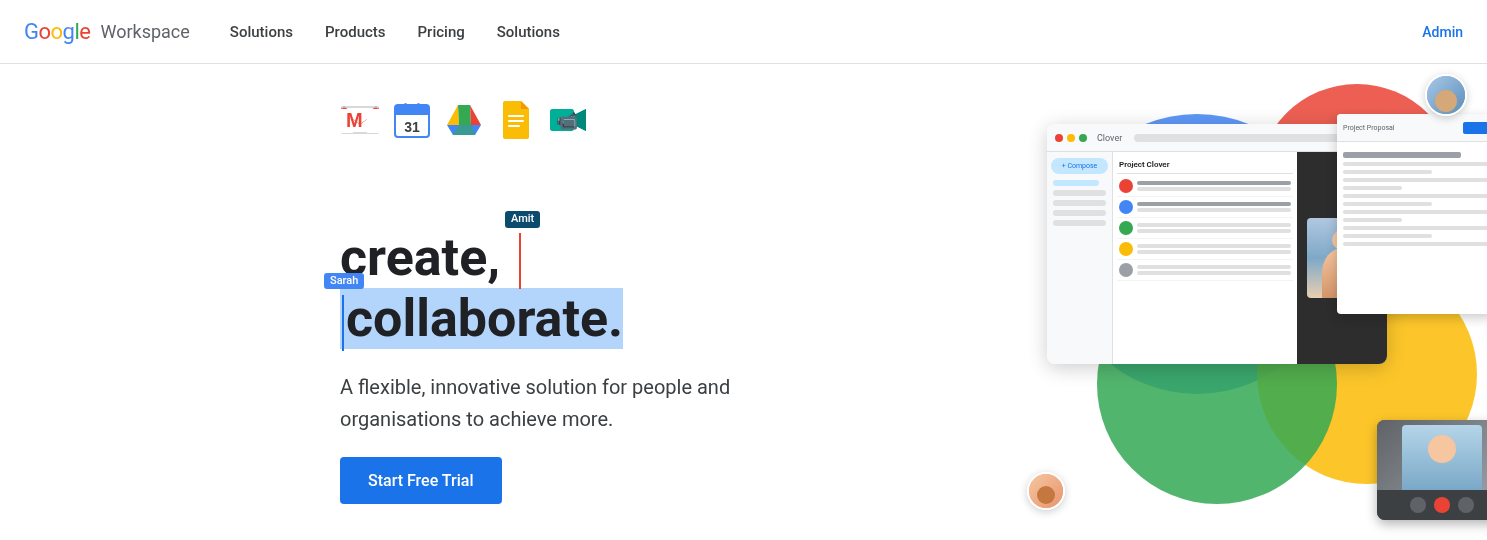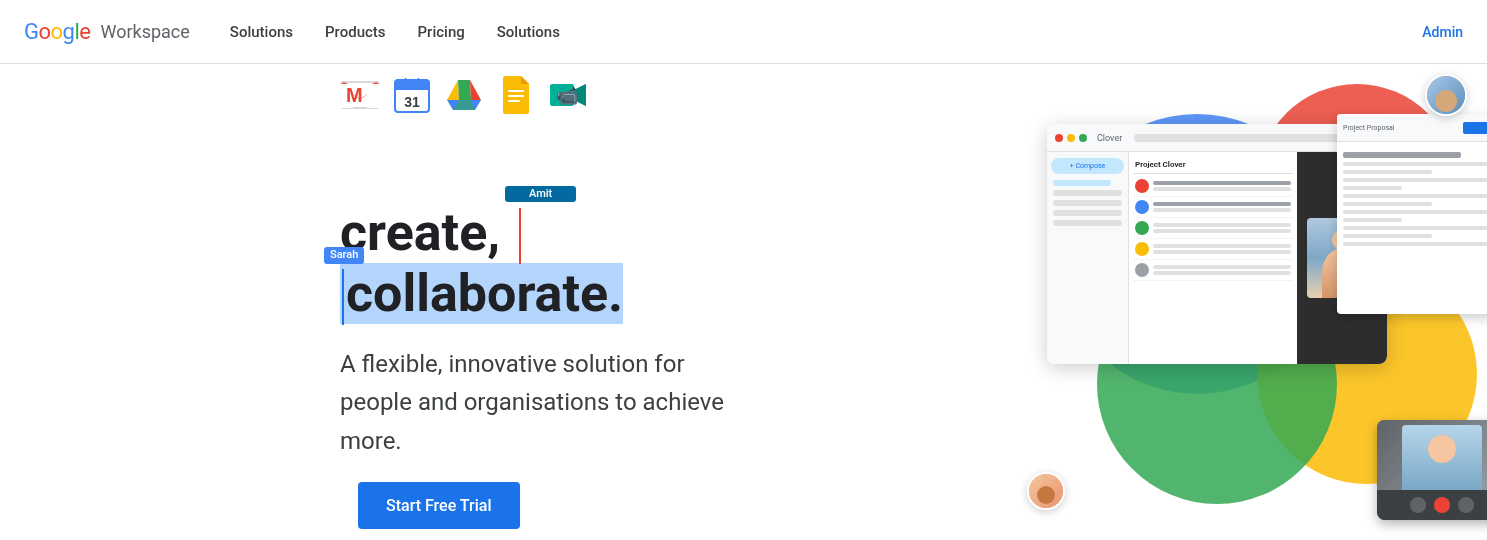--- a/index.html
+++ b/index.html
@@ -122,25 +122,25 @@
       height: 56px;
       background: #EA4335;
       vertical-align: middle;
       margin: 0 2px;
       position: relative;
     }
     .amit-label {
       position: absolute;
       top: -22px;
       left: -14px;
-      background: #0369a1;
+      background: #0c4a6e;
       color: #fff;
       font-size: 11px;
       font-weight: 500;
-      padding: 2px 24px;
+      padding: 2px 6px;
       border-radius: 3px;
       white-space: nowrap;
       text-align: center;
     }
     .sarah-label {
       position: absolute;
       top: -22px;
       left: -18px;
       background: #4285F4;
       color: #fff;
@@ -153,38 +153,37 @@
     .cursor-blue {
       display: inline-block;
       width: 2px;
       height: 56px;
       background: #1a73e8;
       vertical-align: middle;
       margin: 0 2px;
       position: relative;
     }
     .hero-subtitle {
-      font-size: 24px;
+      font-size: 20px;
       color: #3c4043;
       line-height: 1.6;
       margin-bottom: 22px;
       max-width: 420px;
     }
     .btn-trial {
       background: #1a73e8;
       color: #fff;
       font-size: 16px;
       font-weight: 500;
       padding: 14px 28px;
       border: none;
       border-radius: 4px;
       cursor: pointer;
       text-decoration: none;
       display: inline-block;
-      margin-left: 18px;
     }
 
     
     .hero-visual {
       position: absolute;
       right: -40px;
       top: 0;
       width: 520px;
       height: 476px;
     }
@@ -253,21 +252,21 @@
     .mock-gmail-label {
       font-size: 9px;
       color: #5f6368;
       margin-left: 6px;
     }
     .mock-gmail-body {
       display: flex;
       height: calc(100% - 28px);
     }
     .mock-sidebar {
-      width: 82px;
+      width: 66px;
       background: #f8f9fa;
       border-right: 1px solid #e0e0e0;
       padding: 6px 4px;
     }
     .mock-compose-btn {
       background: #c2e7ff;
       border-radius: 16px;
       padding: 4px 6px;
       font-size: 7px;
       color: #1a73e8;

